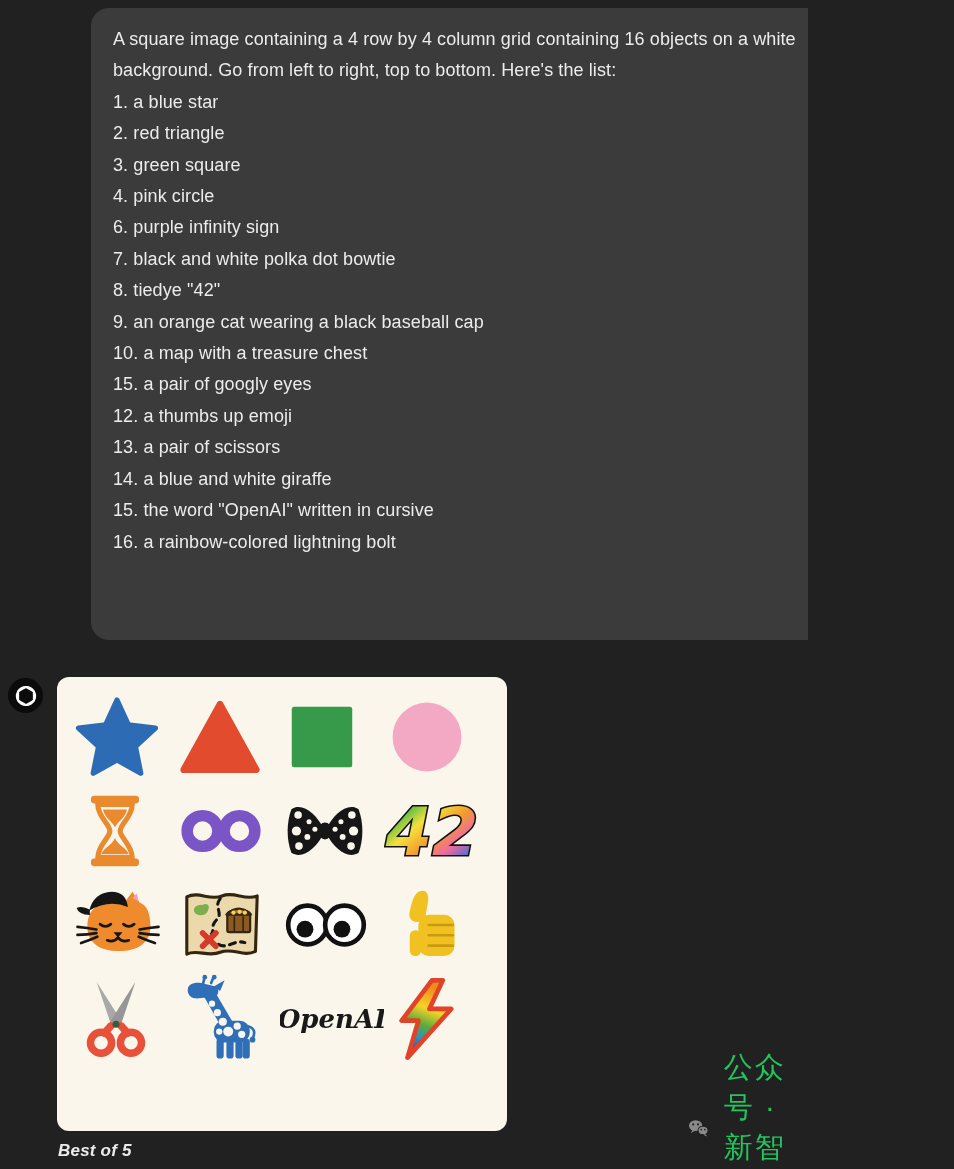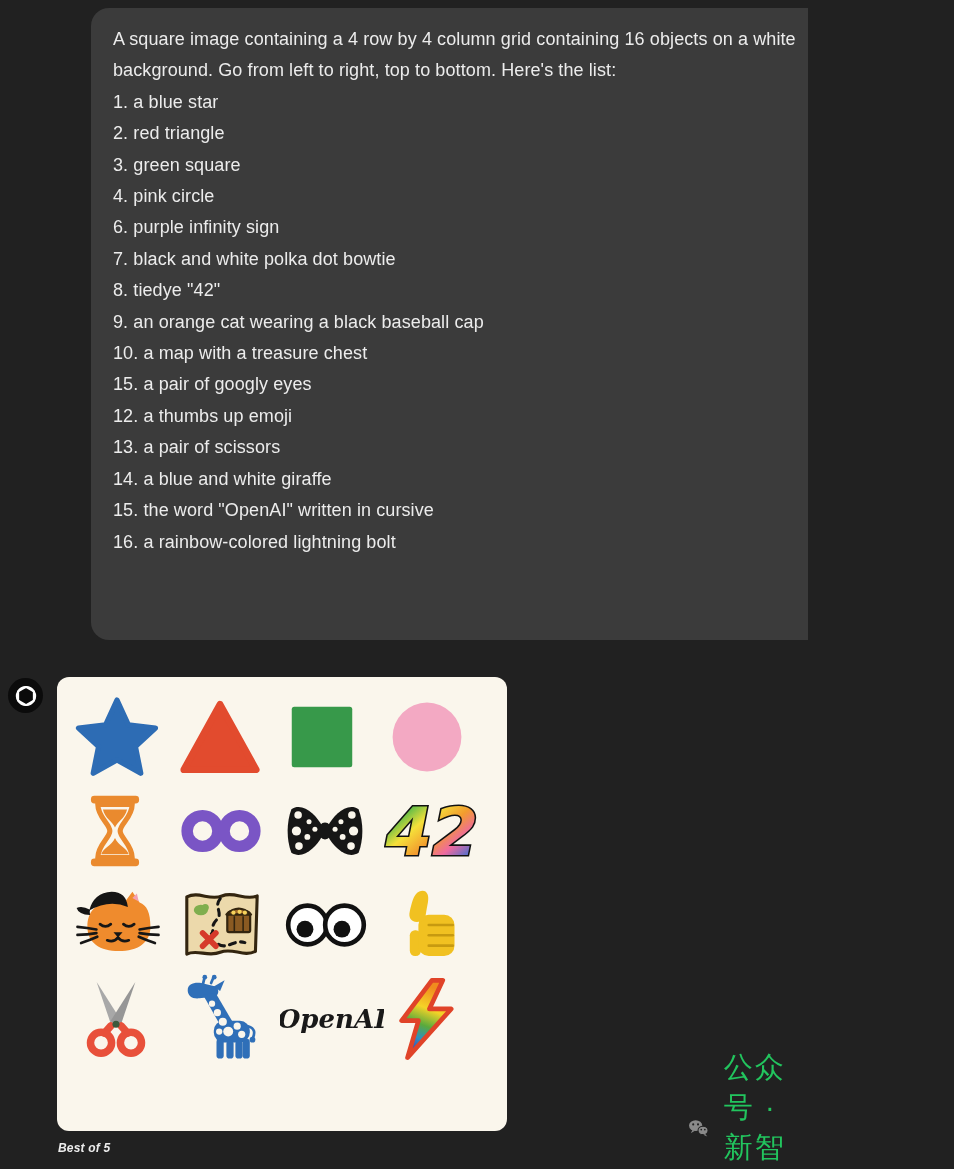--- a/index.html
+++ b/index.html
@@ -13,21 +13,21 @@
   .readless-row{text-align:right;line-height:36px;}
   .readless{color:#eab308;cursor:pointer;display:inline-block;margin-left:40px;}
   
   .avatar{position:absolute;left:8px;top:678px;width:35px;height:35px;border-radius:50%;
           background:#0b0b0b;display:flex;align-items:center;justify-content:center;}
   .image-card{position:absolute;left:57px;top:677px;width:450px;height:454px;background:#faf6ec;
           border-radius:12px;}
   .grid{position:absolute;left:15px;top:13px;display:grid;grid-template-columns:repeat(4,104px);
           grid-template-rows:repeat(4,94px);place-items:center;}
   .cell{width:104px;height:94px;display:flex;align-items:center;justify-content:flex-start;}
-  .caption{position:absolute;left:58px;top:1141px;color:#ececec;font-size:12px;
+  .caption{position:absolute;left:58px;top:1141px;color:#ececec;font-size:17px;
           font-style:italic;font-weight:bold;letter-spacing:.2px;}
   
   .watermark{position:absolute;left:688px;top:1104px;height:48px;display:flex;align-items:center;
           gap:15px;color:#22c55e;font-size:29px;letter-spacing:2px;}
 </style>
 </head>
 <body>
 
 <div id="screen">
 

